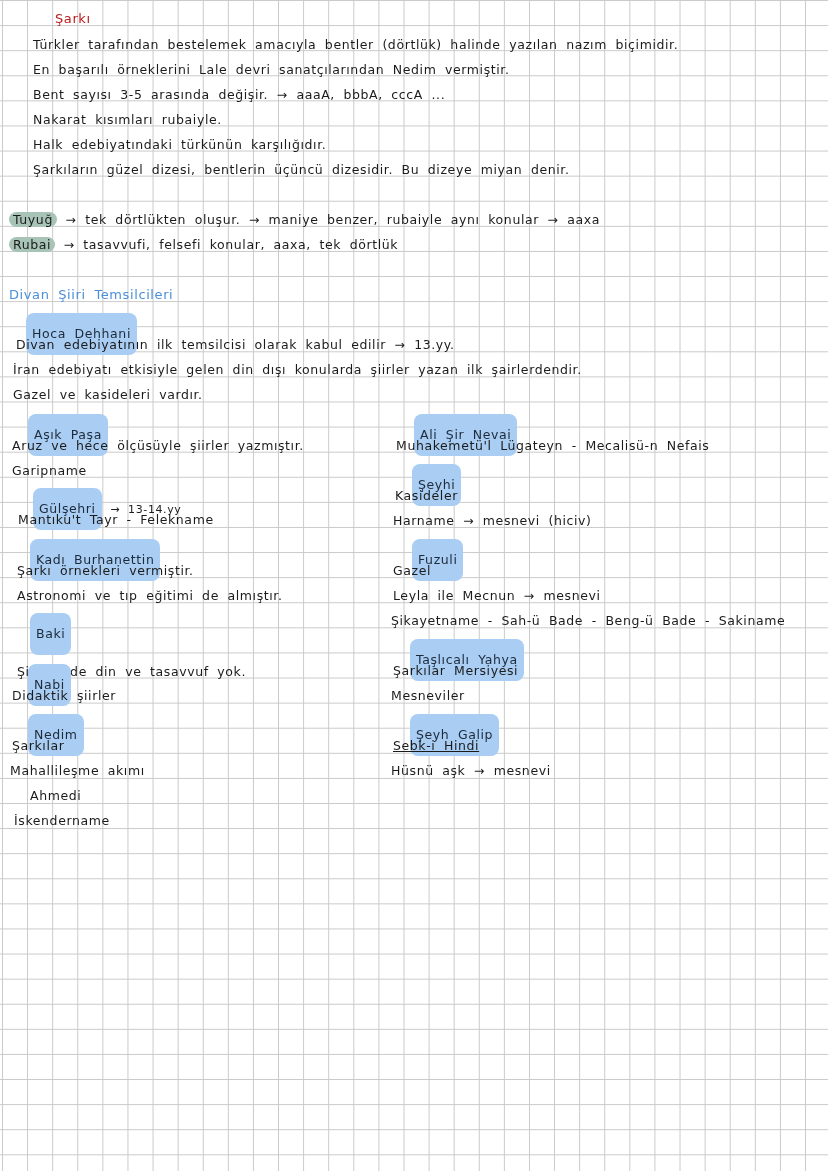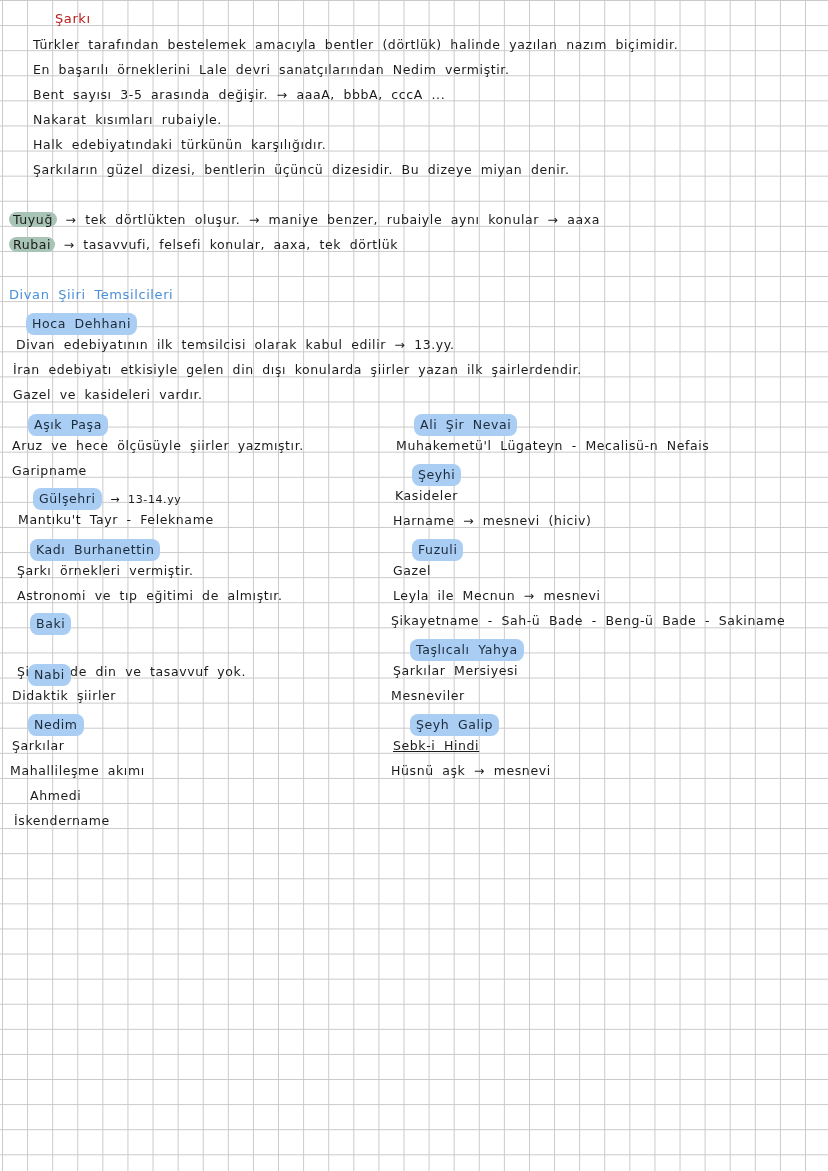--- a/index.html
+++ b/index.html
@@ -25,21 +25,21 @@
   }
   .title-orange { color: #b91c1c; font-size: 13px; }
   .title-blue { color: #4a8fd8; font-size: 13px; }
   .hl {
     position: absolute;
     font-size: 12.5px;
     letter-spacing: 0.6px;
     word-spacing: 4px;
     white-space: nowrap;
     line-height: 14px;
-    padding: 4px 6px;
+    padding: 14px 6px;
     border-radius: 8px;
     background: #a9cdf3;
     color: #1c2a3a;
   }
   .hl-green {
     background: #a8c4b6;
     border-radius: 8px;
     padding: 0 4px;
   }
 </style>

